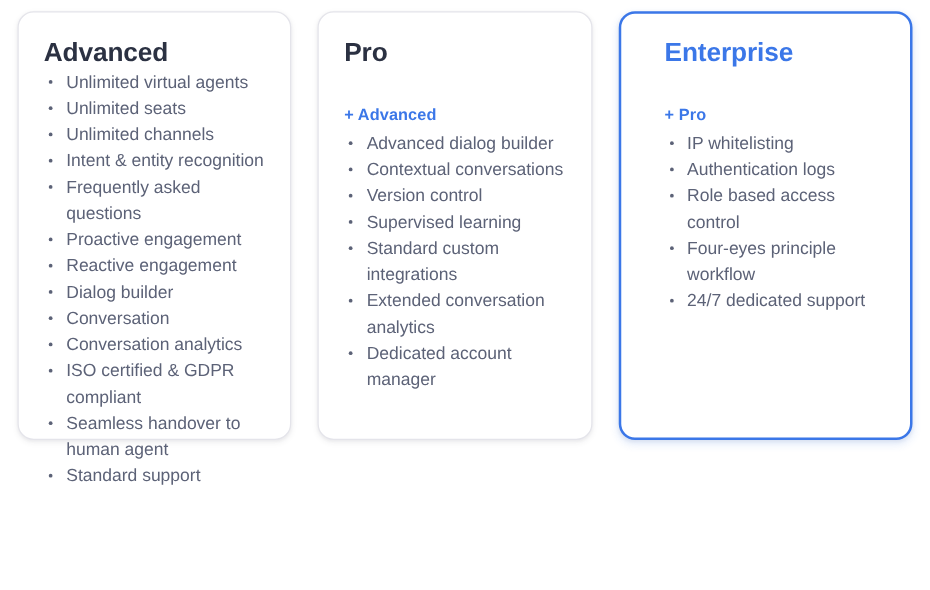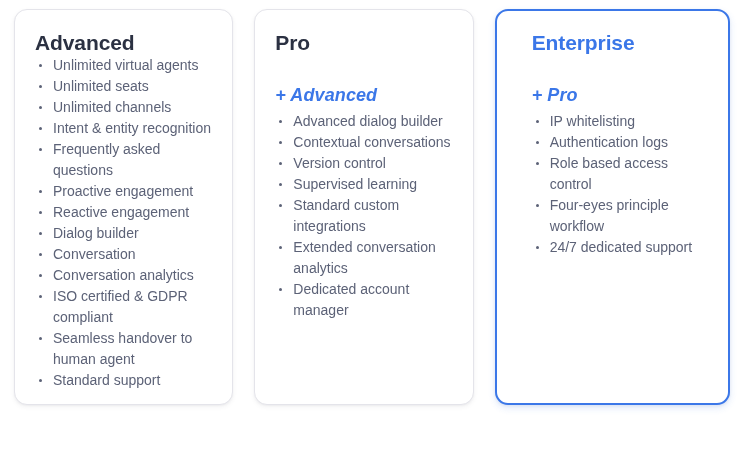--- a/index.html
+++ b/index.html
@@ -23,21 +23,21 @@
     width: 744px;
   }
   .tier-card {
     flex: 1 1 0;
     min-width: 0;
     box-sizing: border-box;
     background: #ffffff;
     border: 1px solid #e4e4ea;
     border-radius: 13px;
     padding: 20px 20px 22px 20px;
-    height: 396px;
+    height: 343px;
     box-shadow: 0 2px 5px rgba(33, 38, 54, 0.055),
                 0 1px 2px rgba(33, 38, 54, 0.04);
   }
   .tier-card.highlight {
     border: 2px solid #3b77e8;
     padding: 19px 19px 21px 35px;
     box-shadow: 0 3px 7px rgba(59, 119, 232, 0.16),
                 0 1px 3px rgba(33, 38, 54, 0.06);
   }
   .tier-title {
@@ -45,28 +45,27 @@
     font-weight: bold;
     color: #2b3142;
     letter-spacing: -0.1px;
     margin: 1px 0 0 0;
     line-height: 1.15;
   }
   .tier-card.highlight .tier-title {
     color: #3b77e8;
   }
   .inherits-label {
-    font-size: 18px;
+    font-size: 13px;
     font-weight: bold;
     color: #3b77e8;
     margin-top: 27px;
     margin-bottom: 2px;
     line-height: 1.5;
     letter-spacing: 0.1px;
-    font-style: italic;
   }
   .feature-list {
     list-style: none;
     margin: 0;
     padding: 0;
   }
   .feature-list.no-inherit {
   }
   .feature-item {
     position: relative;

